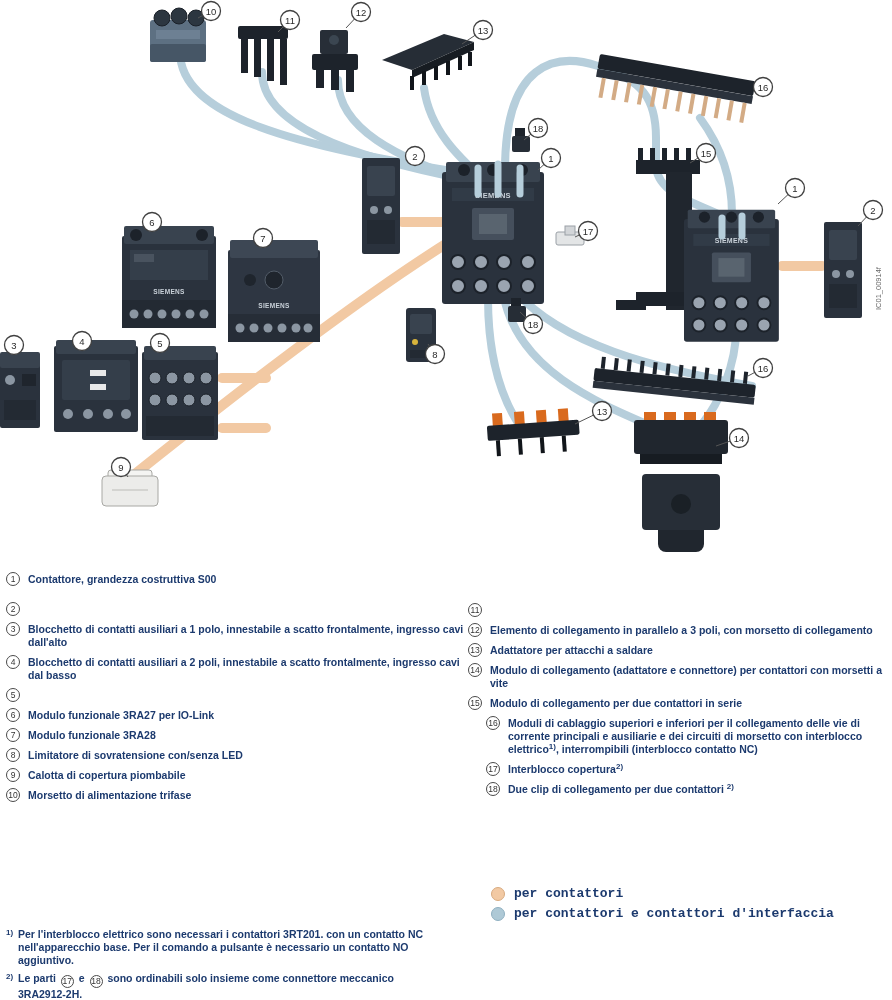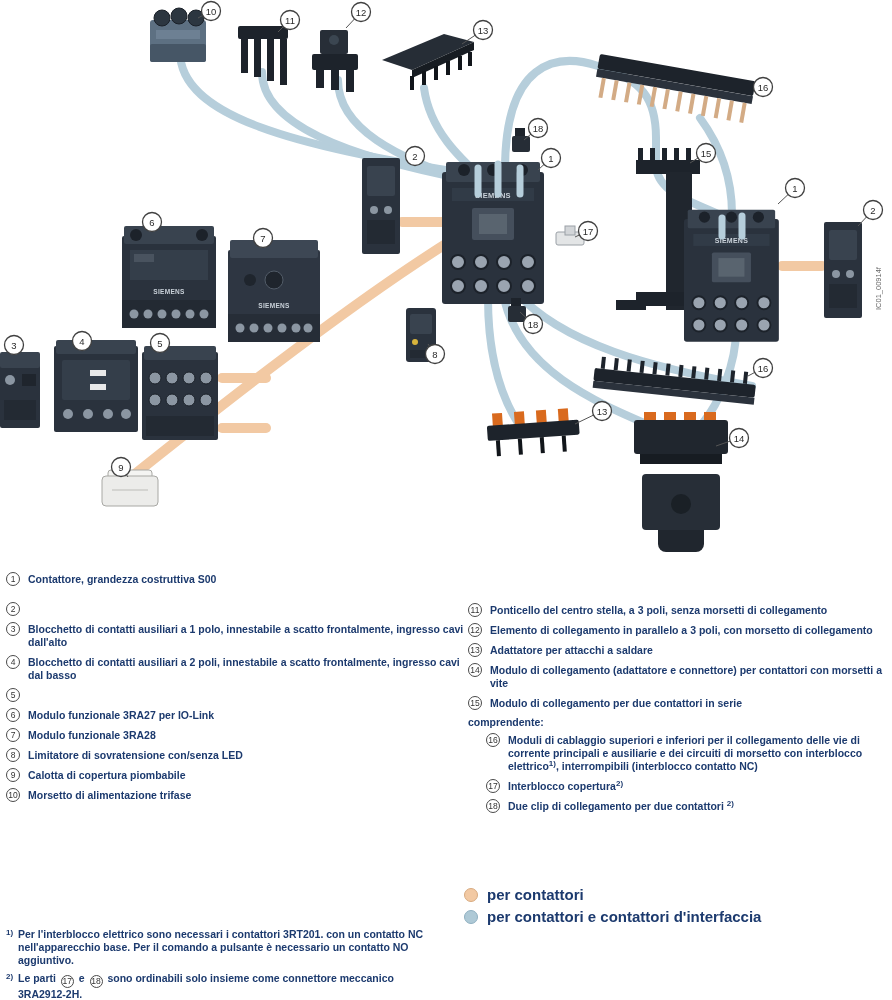--- a/index.html
+++ b/index.html
@@ -37,21 +37,21 @@
   }
   .cnum.inline { display: inline-flex; width: 13px; height: 13px; min-width: 13px; margin: 0 2px; vertical-align: -2px; }
   .ltxt { padding-top: 1px; }
   sup, .supmark { font-size: 8px; vertical-align: super; line-height: 0; font-weight: bold; }
 
   .kit-title { margin-top: 10px; }
   .kit-sub { margin-bottom: 4px; }
   .kit-items { margin-left: 18px; }
 
   
-  .color-legend { position: absolute; left: 464px; top: 886px; color: #1c3a6e; font-size: 15px; font-weight: bold; }
+  .color-legend { position: absolute; left: 491px; top: 886px; color: #1c3a6e; font-size: 13px; font-weight: bold; font-family: Liberation Mono, monospace; }
   .ck-row { display: flex; align-items: center; margin-bottom: 5px; }
   .ck-dot { width: 14px; height: 14px; border-radius: 50%; margin-right: 9px; }
   .ck-dot.peach { background: #f2c9a3; border: 1px solid #d8ab80; }
   .ck-dot.blue  { background: #aec9d6; border: 1px solid #8fb0c1; }
 
   
   .footnotes { position: absolute; left: 6px; top: 928px; width: 434px; color: #1c3a6e; font-size: 10.5px; font-weight: bold; line-height: 13px; }
   .fn { display: flex; margin-bottom: 5px; }
   .fn-sup { font-size: 8px; min-width: 12px; margin-top: -2px; }
   .fn-text { flex: 1; }
@@ -505,40 +505,38 @@
       </div>
     <div class="li">
         <span class="cnum">10</span>
         <span class="ltxt">Morsetto di alimentazione trifase</span>
       </div>
   </div>
 
   <div class="legend-col legend-right">
     <div class="li">
         <span class="cnum">11</span>
-        <span class="ltxt">Ponticello del centro stella, a 3 poli, senza morsetti di collegamento</span>
       </div>
     <div class="li">
         <span class="cnum">12</span>
         <span class="ltxt">Elemento di collegamento in parallelo a 3 poli, con morsetto di collegamento</span>
       </div>
     <div class="li">
         <span class="cnum">13</span>
         <span class="ltxt">Adattatore per attacchi a saldare</span>
       </div>
     <div class="li">
         <span class="cnum">14</span>
         <span class="ltxt">Modulo di collegamento (adattatore e connettore) per contattori con morsetti a vite</span>
       </div>
     <div class="li">
         <span class="cnum">15</span>
         <span class="ltxt">Modulo di collegamento per due contattori in serie</span>
       </div>
 
-    <div class="kit-sub">comprendente:</div>
 
     <div class="kit-items">
       <div class="li">
         <span class="cnum">16</span>
         <span class="ltxt"><span>Moduli di cablaggio superiori e inferiori per il collegamento delle vie di corrente principali e ausiliarie e dei circuiti di morsetto con interblocco elettrico</span><sup>1)</sup><span>, interrompibili (interblocco contatto NC)</span></span>
       </div>
       <div class="li">
         <span class="cnum">17</span>
         <span class="ltxt"><span>Interblocco copertura</span><sup>2)</sup></span>
       </div>

